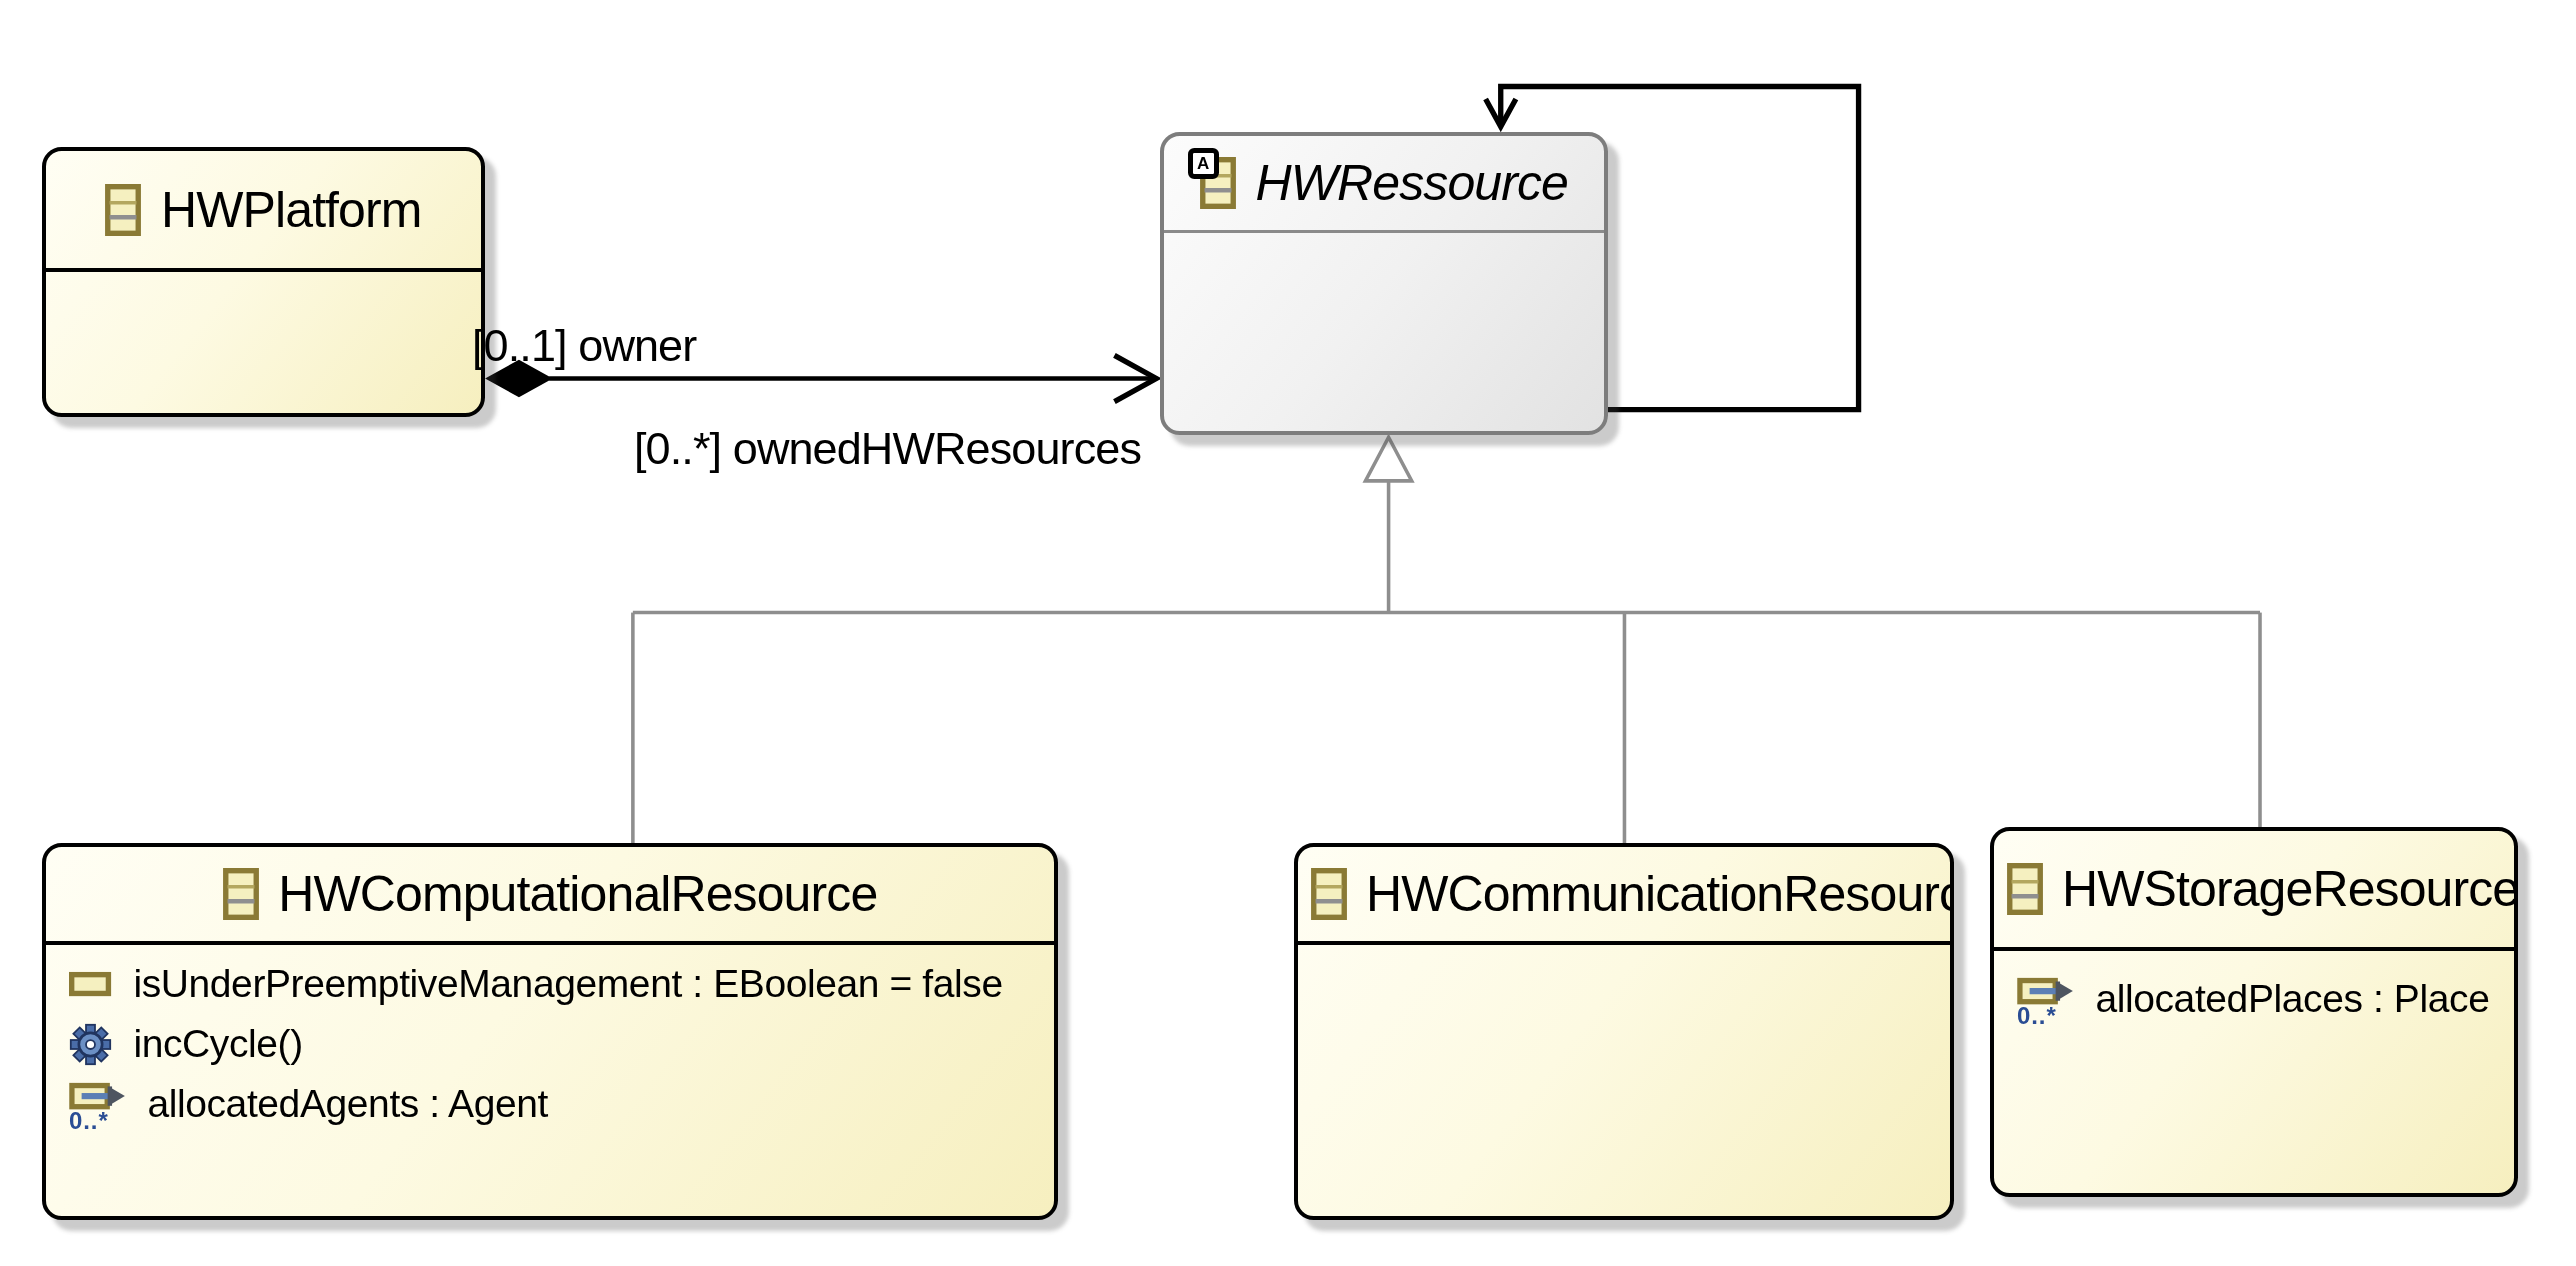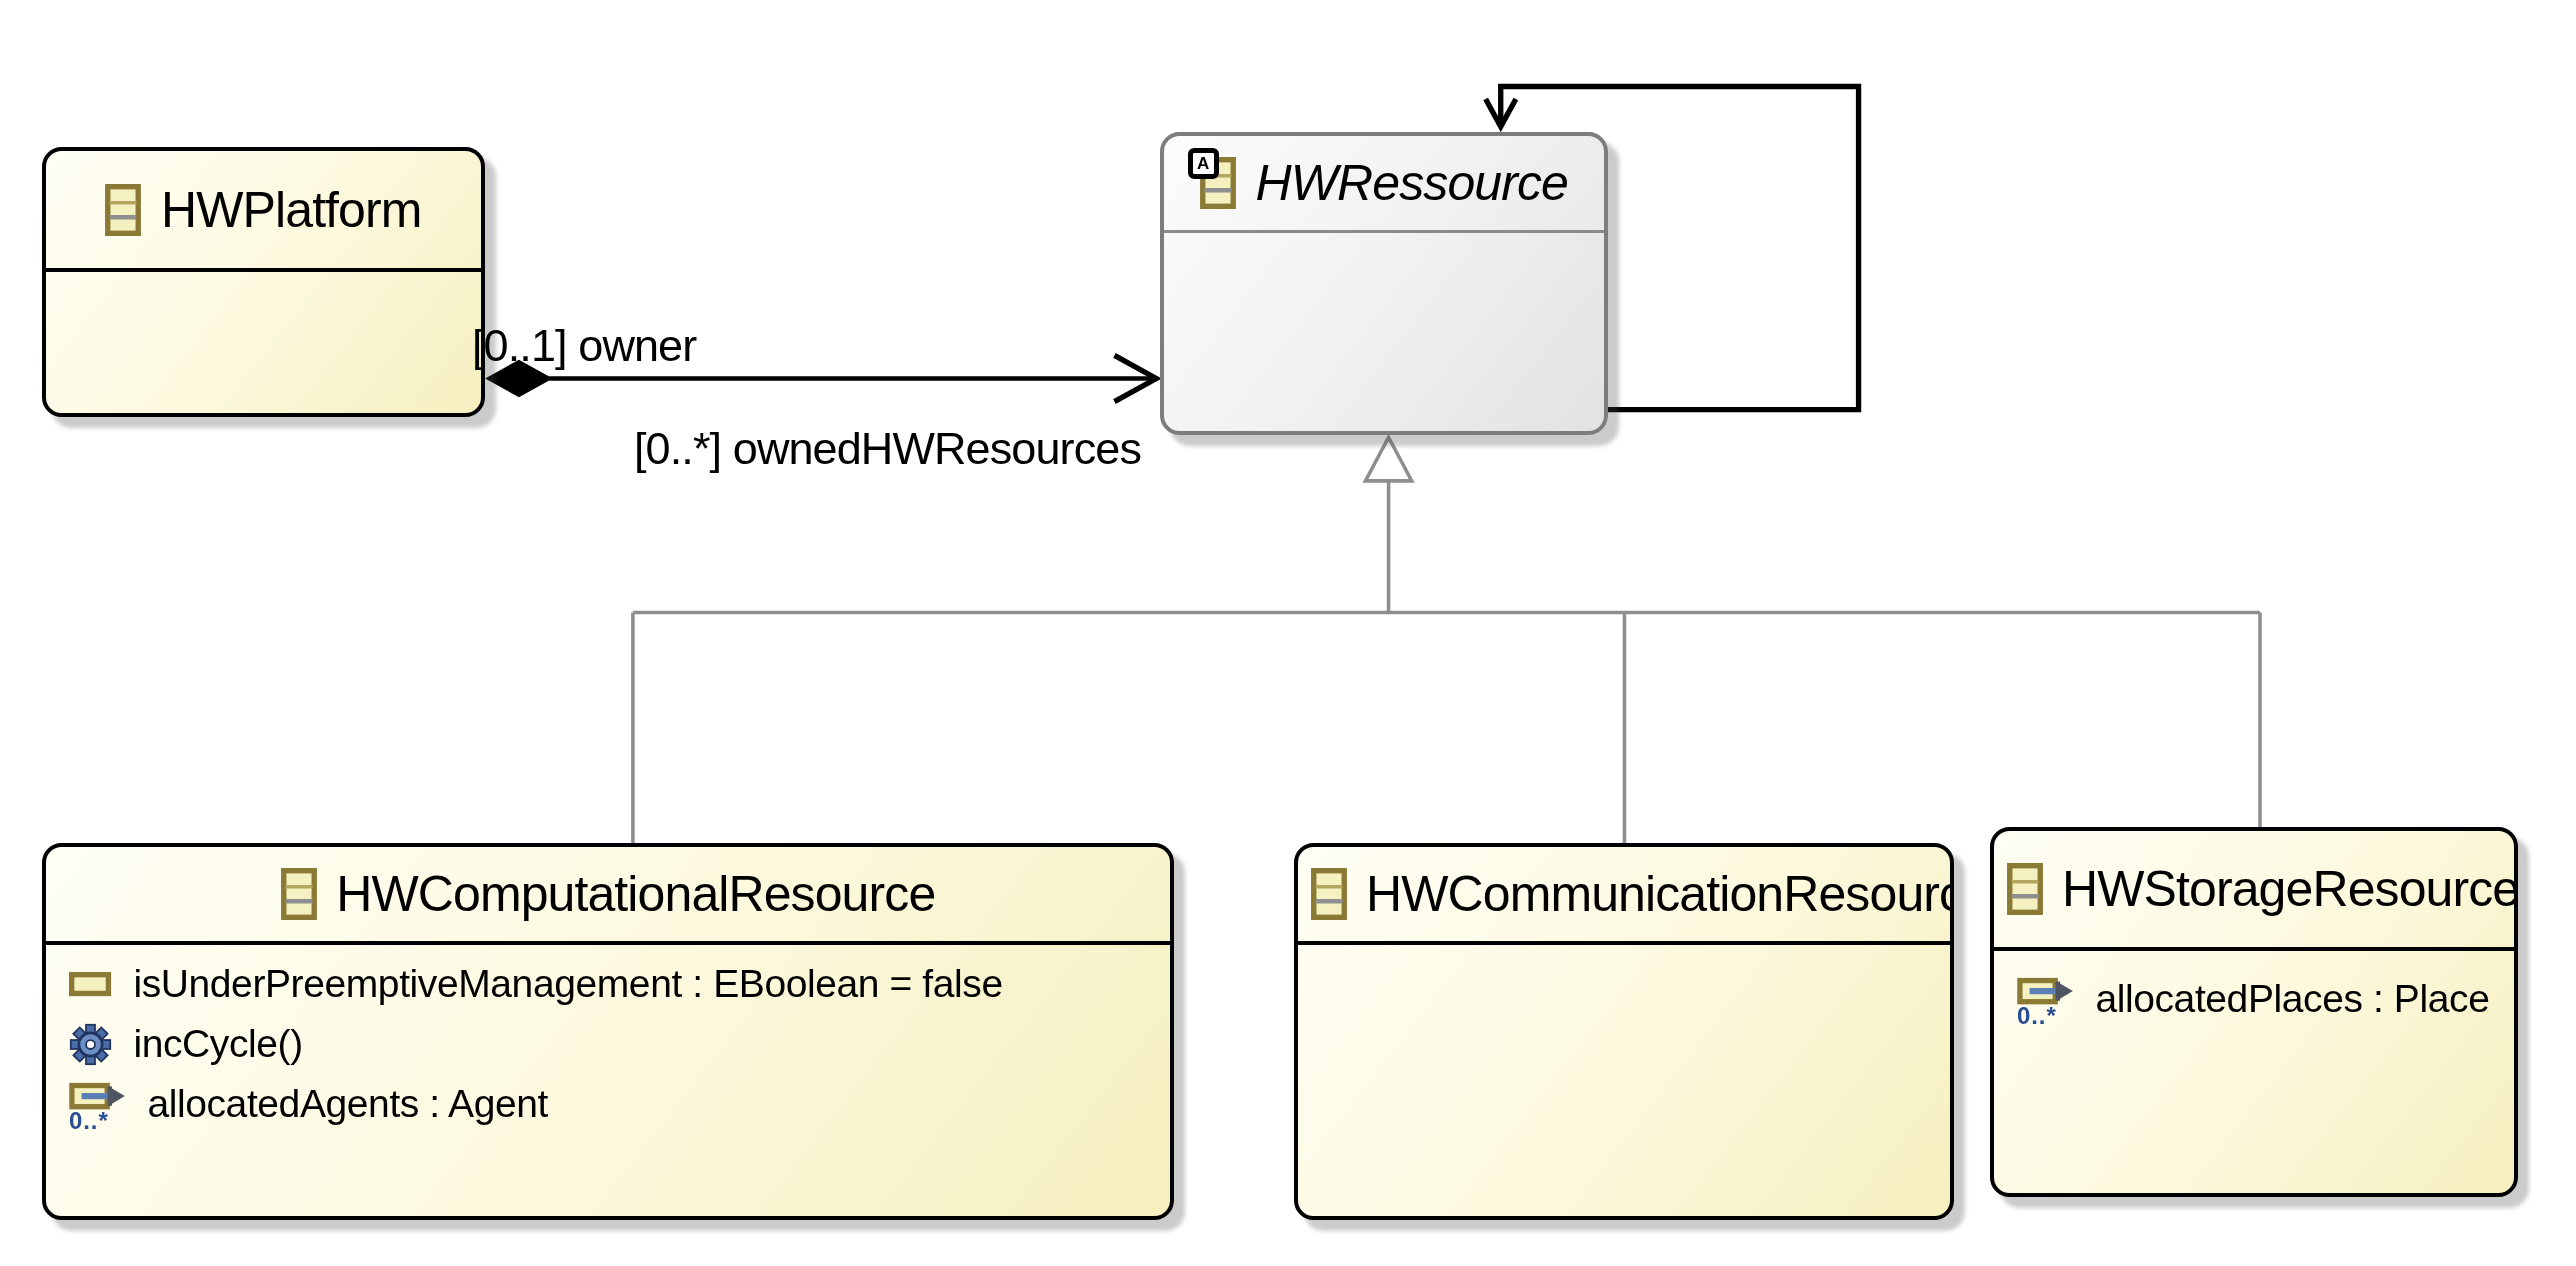--- a/index.html
+++ b/index.html
@@ -154,21 +154,21 @@
           <line x1="5" y1="21" x2="35" y2="21" stroke="#b3a75f" stroke-width="4"></line>
           <line x1="5" y1="37" x2="35" y2="37" stroke="#8f8f8f" stroke-width="5"></line>
         </svg>
         <span class="abstract-badge">A</span>
       </span>
       <span class="uml-title italic">HWRessource</span>
     </div>
     <div class="uml-body"></div>
   </div>
 
-  <div class="uml-class" style="left:42px; top:843px; width:1132px; height:377px;">
+  <div class="uml-class" style="left:42px; top:843px; width:1016px; height:377px;">
     <div class="uml-header" style="height:98px;">
       <span class="icon-wrap">
         <svg width="36" height="52" viewBox="0 0 40 58">
           <rect x="3" y="3" width="34" height="52" fill="#f5f0c0" stroke="#8a7a35" stroke-width="6"></rect>
           <line x1="5" y1="21" x2="35" y2="21" stroke="#b3a75f" stroke-width="4"></line>
           <line x1="5" y1="37" x2="35" y2="37" stroke="#8f8f8f" stroke-width="5"></line>
         </svg>
       </span>
       <span class="uml-title">HWComputationalResource</span>
     </div>

